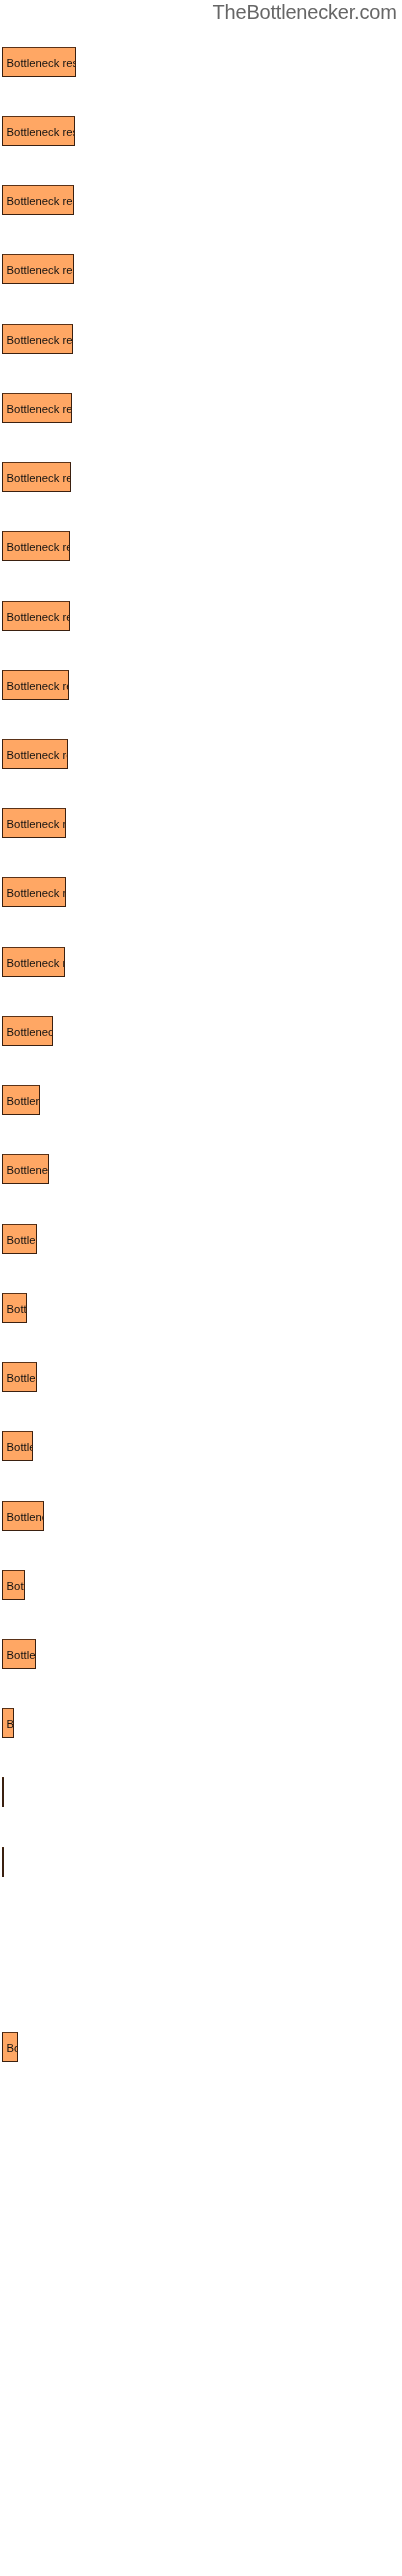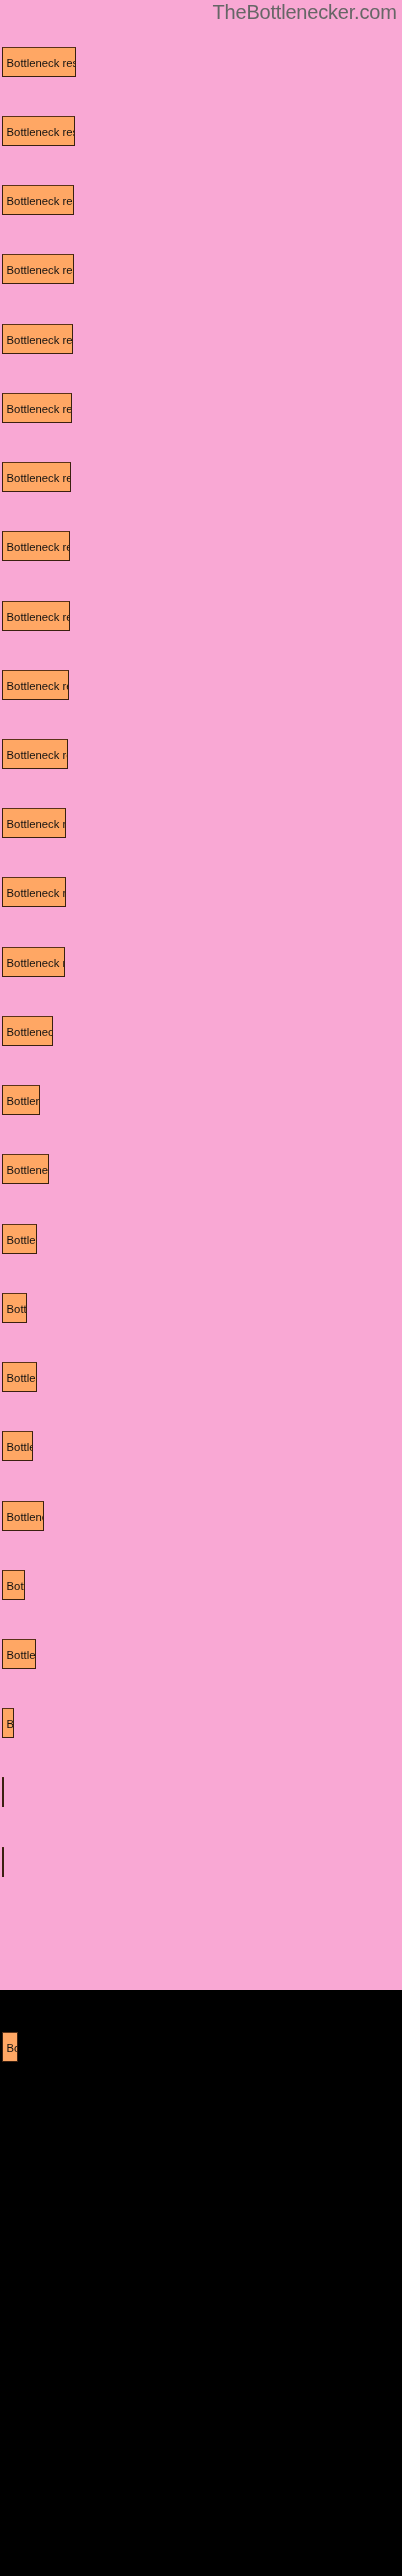--- a/index.html
+++ b/index.html
@@ -15,22 +15,22 @@
     overflow: hidden;
     font-family: "Liberation Sans", sans-serif;
     -webkit-font-smoothing: antialiased;
   }
 
   #chart-root {
     position: absolute;
     left: 0;
     top: 0;
     width: 403px;
-    height: 1990px;
-    background: #f9a8d4;
+    height: 2576px;
+    background: #ffffff;
   }
 
   #watermark {
     position: absolute;
     right: 6.4px;
     top: 0px;
     font-family: "Liberation Sans", sans-serif;
     font-size: 20px;
     line-height: 24px;
     color: #666666;

